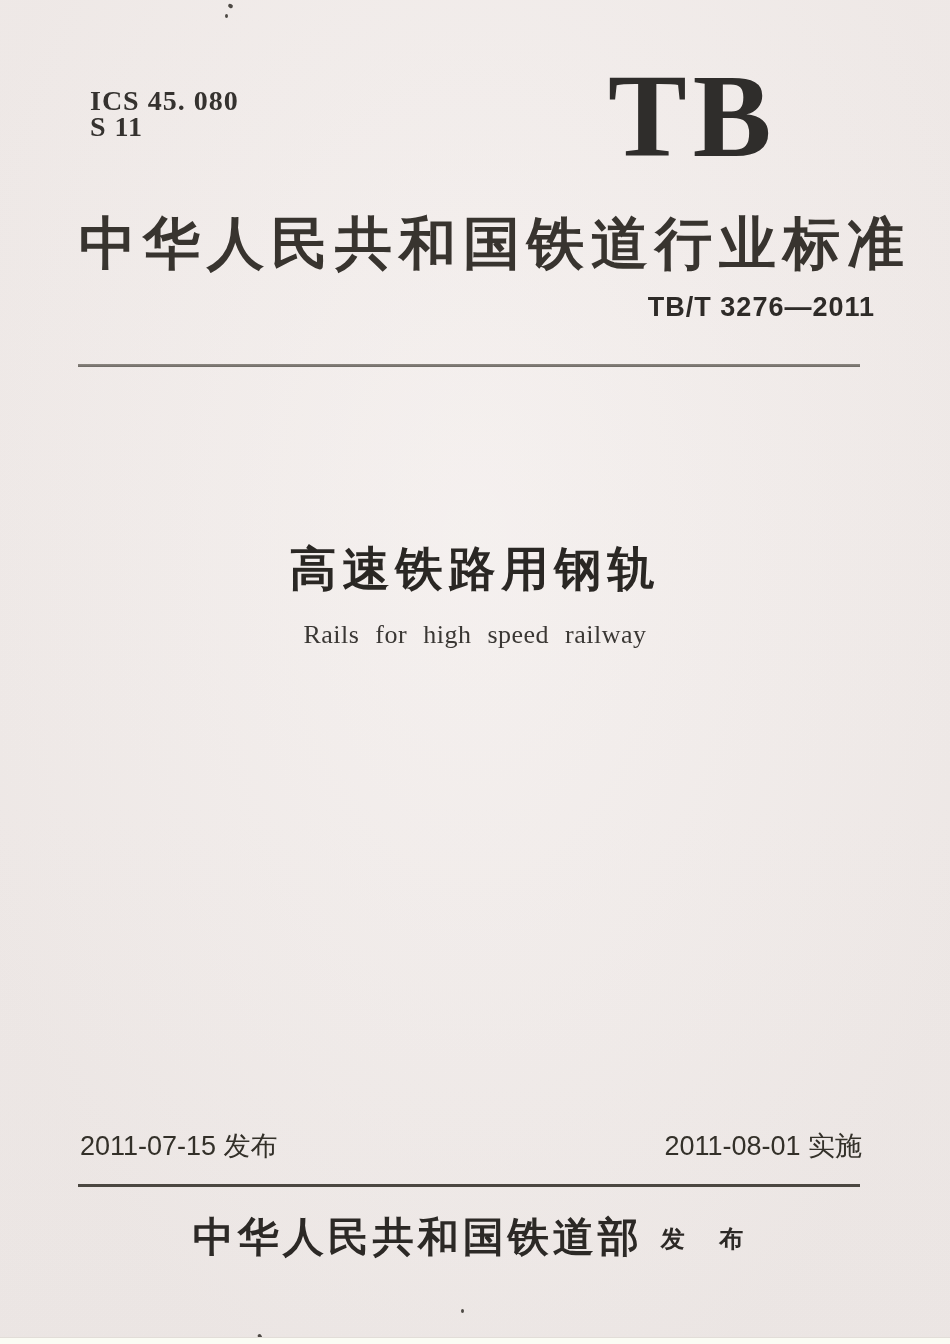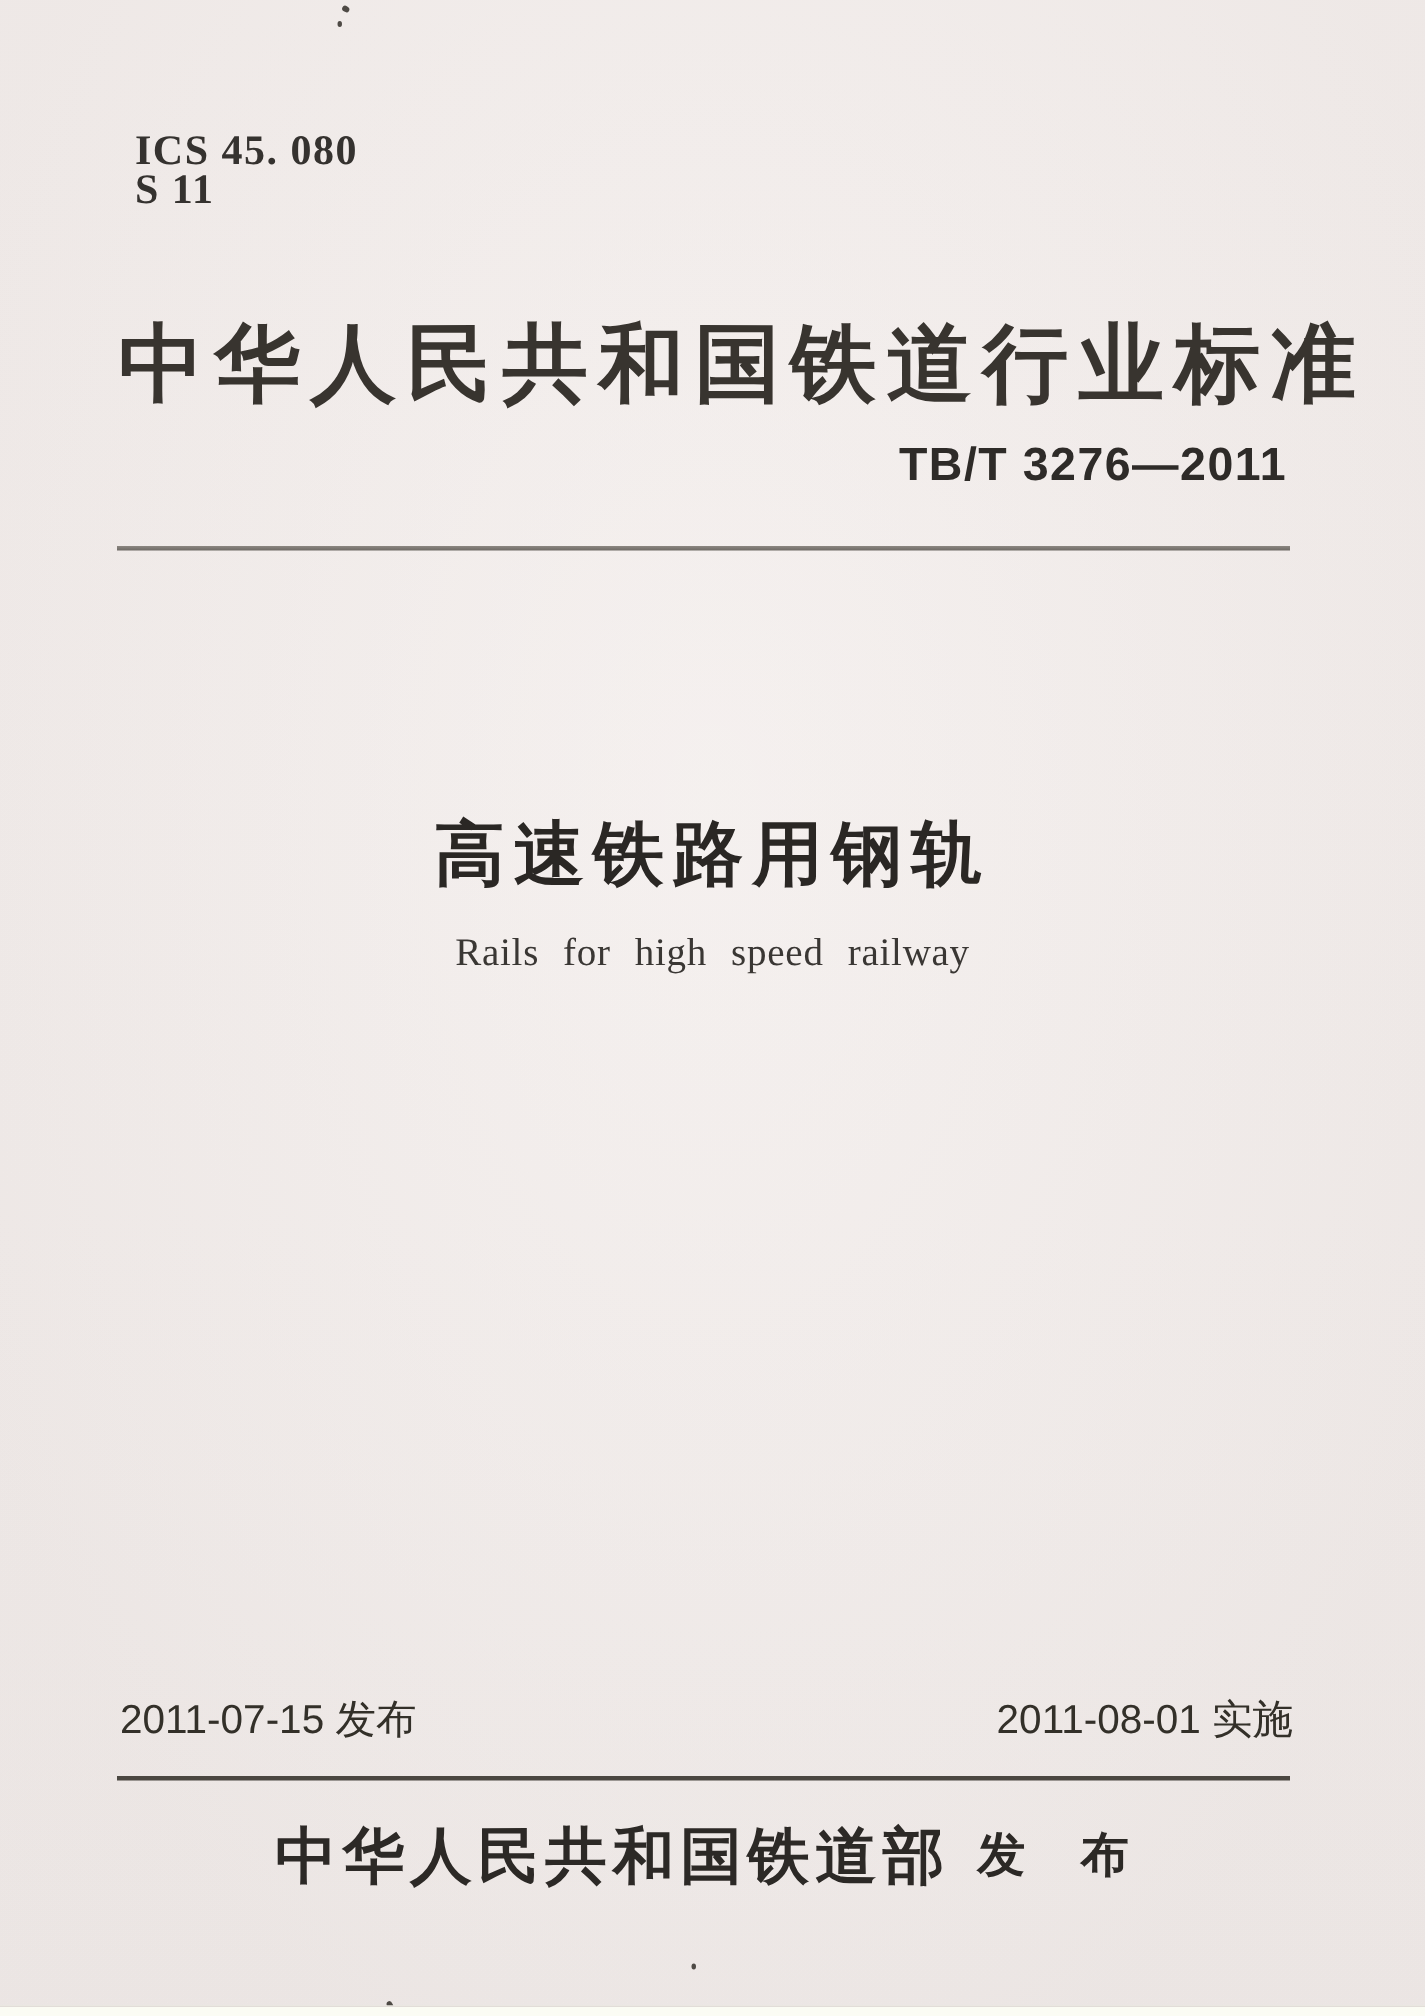--- a/index.html
+++ b/index.html
@@ -61,24 +61,24 @@
     line-height: 1.1;
     letter-spacing: 7px;
     color: #38342f;
     white-space: nowrap;
     padding-left: 20px;
   }
 
   
   .standard-number {
     position: absolute;
-    right: 92px;
+    right: 75px;
     top: 292px;
     font-weight: bold;
-    font-size: 31px;
+    font-size: 27px;
     letter-spacing: 1px;
     color: #2e2b28;
     margin-left: 46px;
   }
 
   .rule {
     position: absolute;
     left: 78px;
     width: 782px;
     border: none;
@@ -148,21 +148,21 @@
   }
   .publisher-name {
     font-weight: bold;
     font-size: 41px;
     letter-spacing: 4px;
     vertical-align: baseline;
     margin-top: 28px;
   }
   .publisher-issued {
     font-weight: bold;
-    font-size: 32px;
+    font-size: 24px;
     letter-spacing: 14px;
     margin-left: 18px;
     vertical-align: 4px;
   }
 
   
   .speck {
     position: absolute;
     background: #4e4a45;
     border-radius: 50%;
@@ -184,20 +184,21 @@
 </head>
 <body>
 
 <div class="page">
 
   <div class="ics-block">
     <div>ICS 45. 080</div>
     <div>S 11</div>
   </div>
 
+  <div class="tb-logo">TB</div>
 
   <div class="standard-title">中华人民共和国铁道行业标准</div>
 
   <div class="standard-number">TB/T 3276—2011</div>
 
   <div class="rule rule-top"></div>
 
   <div class="doc-title">高速铁路用钢轨</div>
 
   <div class="doc-subtitle">Rails for high speed railway</div>

